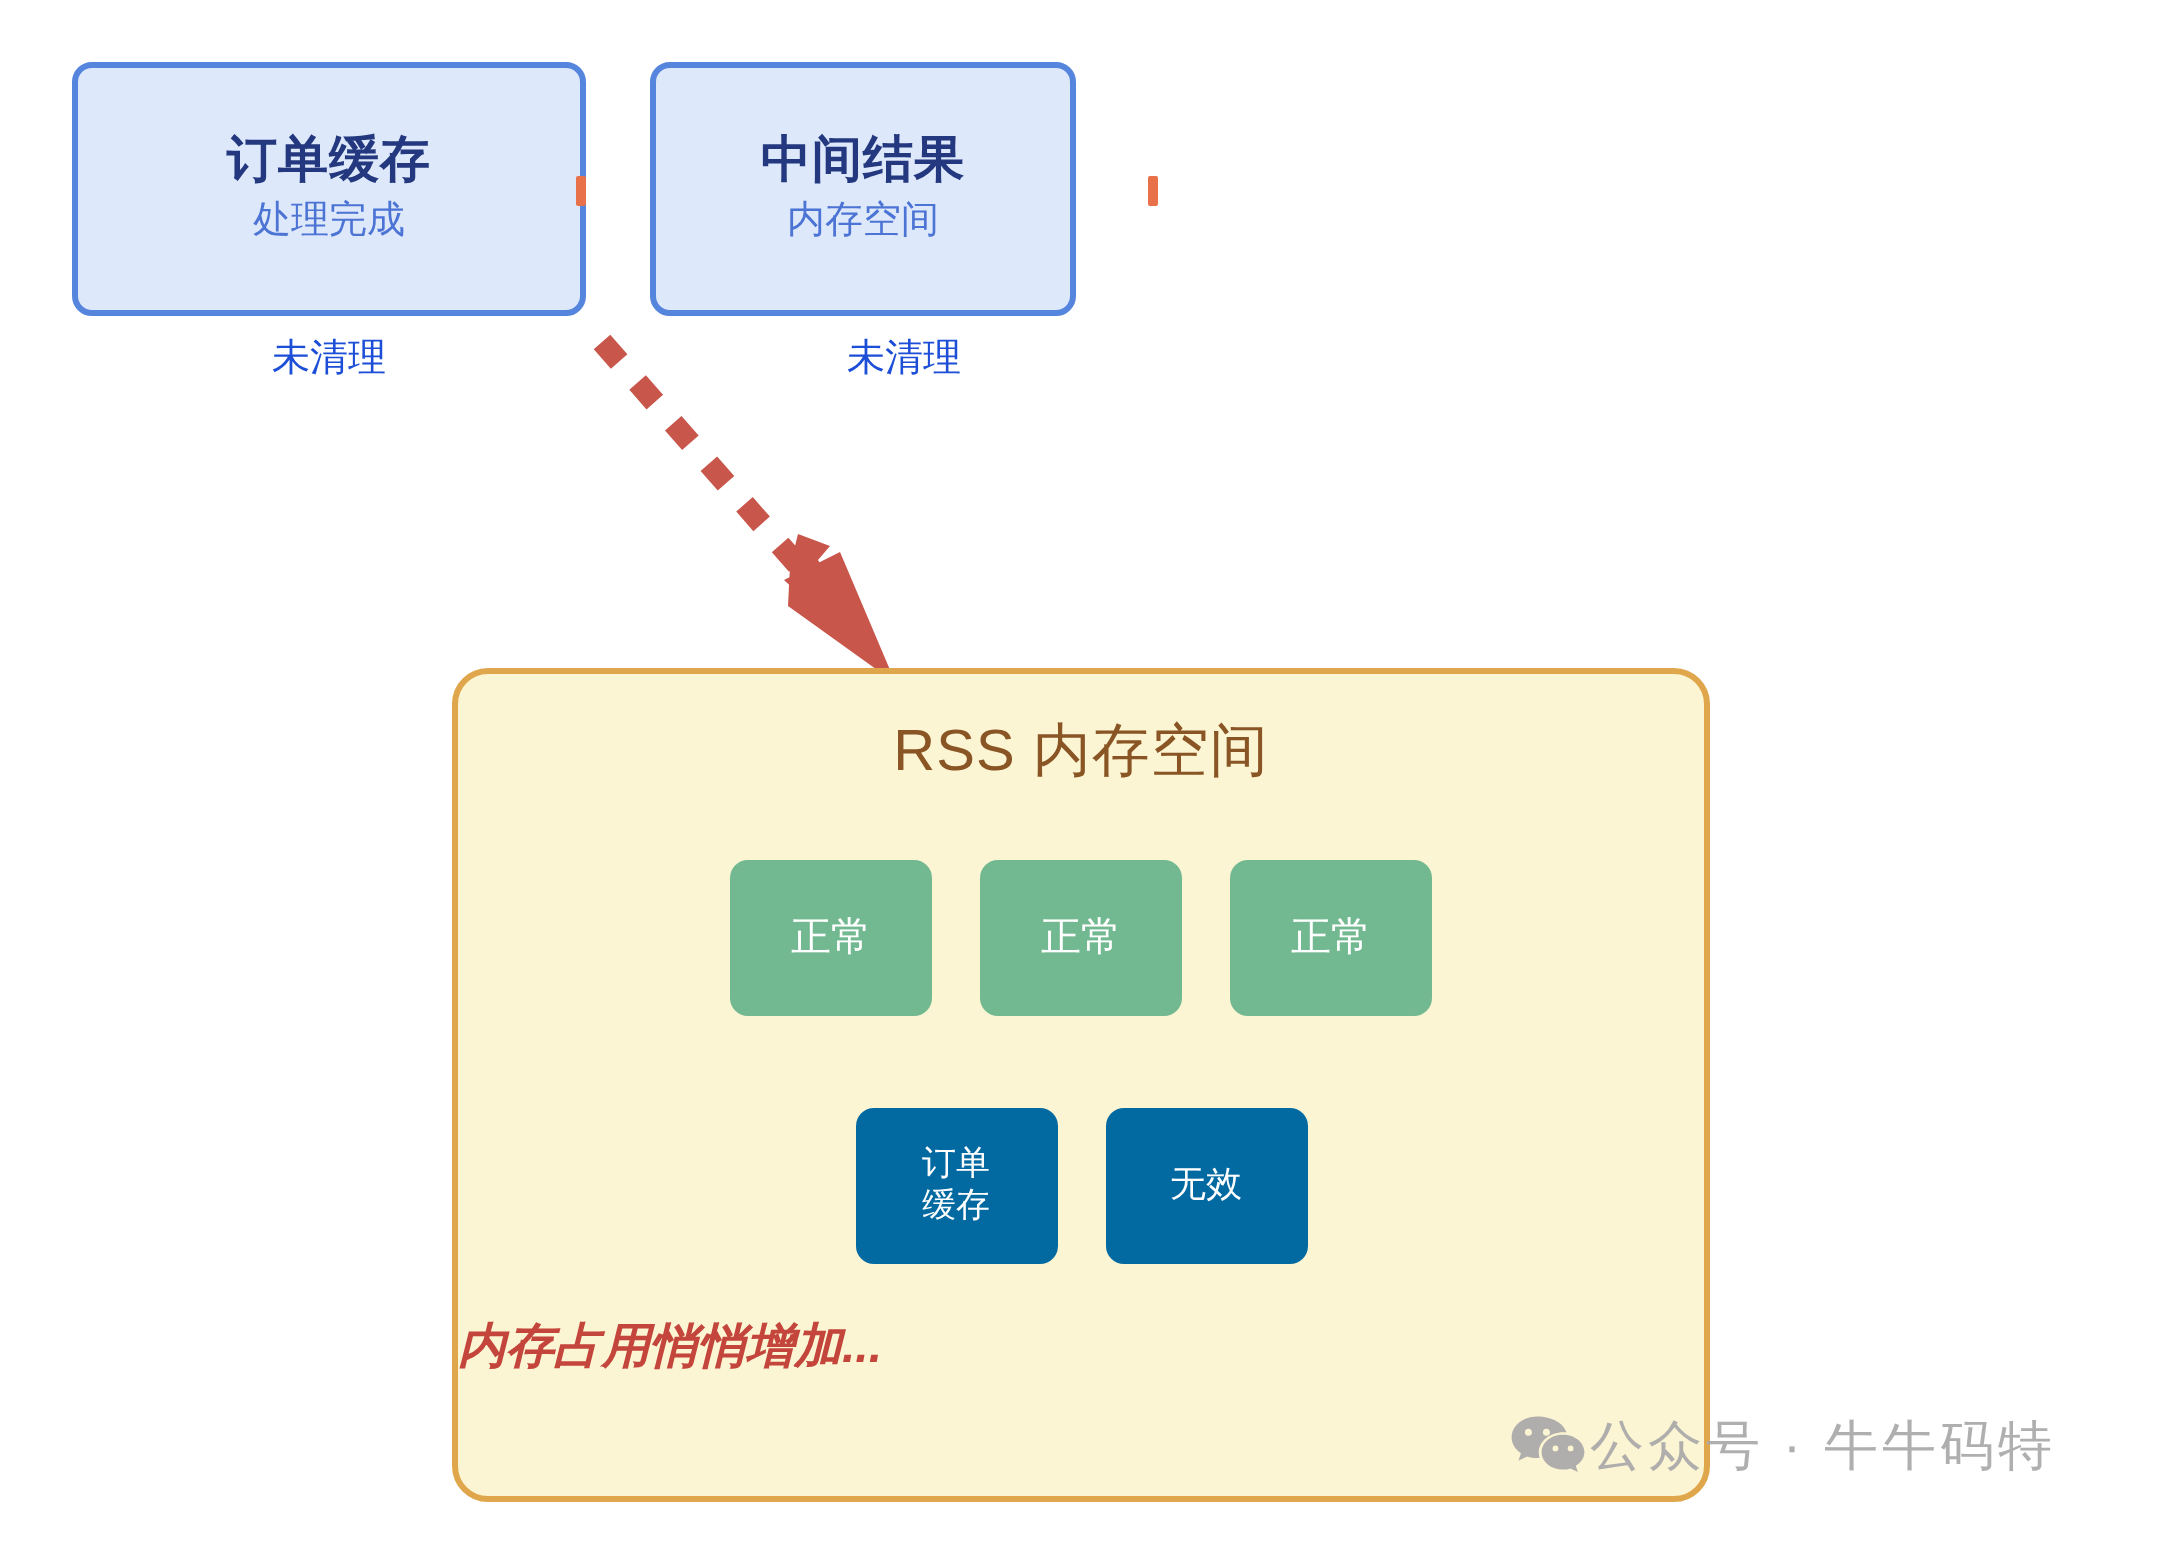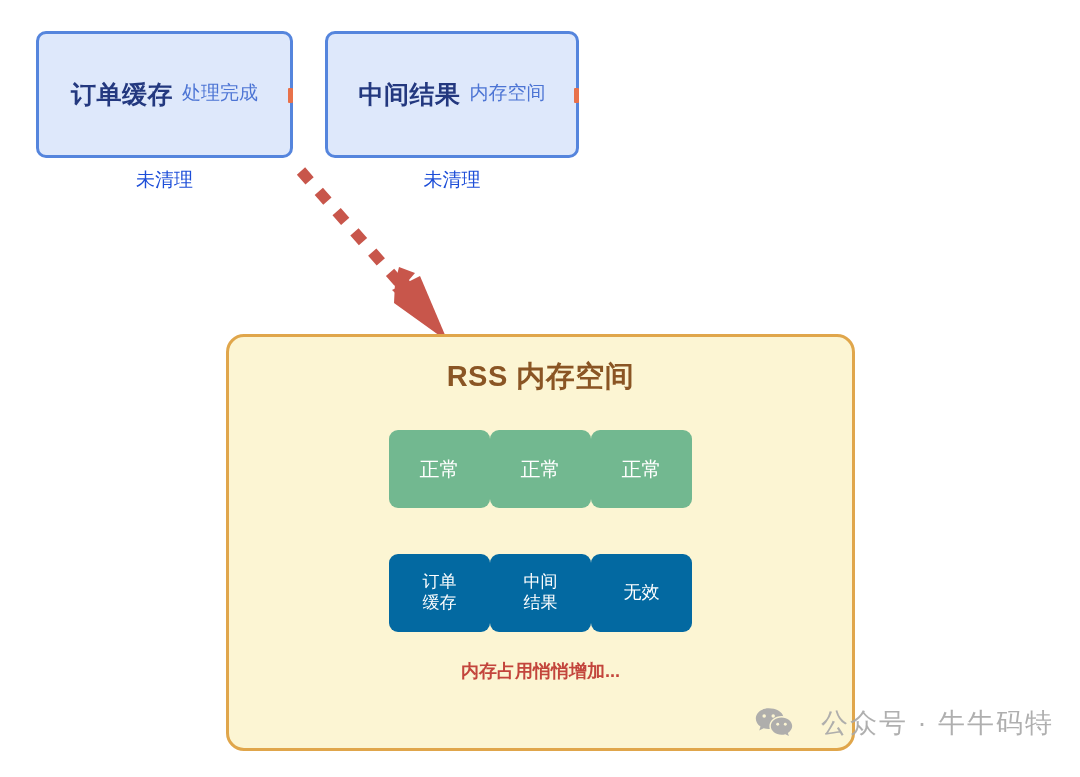--- a/index.html
+++ b/index.html
@@ -26,21 +26,21 @@
   }
 
   
   .src-box {
     position: absolute;
     box-sizing: border-box;
     background: #dee8fb;
     border: 3px solid #5585dd;
     border-radius: 10px;
     display: flex;
-    flex-direction: row;
+    flex-direction: column;
     align-items: center;
     justify-content: center;
     gap: 9px;
   }
   .src-box .src-title {
     font-size: 25px;
     font-weight: bold;
     color: #23387f;
     letter-spacing: 0.5px;
     line-height: 1;
@@ -91,32 +91,33 @@
     border: 3px solid #e0a64b;
     border-radius: 18px;
   }
   #rss-title {
     position: absolute;
     left: 0;
     top: 25px;
     width: 100%;
     text-align: center;
     font-size: 29px;
-    font-weight: bold;
+    font-weight: normal;
     color: #8a5524;
     letter-spacing: 0.5px;
     line-height: 1;
   }
 
   .slot-row {
     position: absolute;
     left: 0;
     width: 100%;
     display: flex;
     justify-content: center;
+    gap: 24px;
   }
   #row-normal { top: 93px; }
   #row-invalid { top: 217px; }
 
   .slot {
     box-sizing: border-box;
     width: 101px;
     height: 78px;
     border-radius: 9px;
     display: flex;
@@ -137,35 +138,35 @@
   }
   .slot.invalid.big {
     font-size: 18px;
   }
 
   #rss-note {
     position: absolute;
     left: 0;
     top: 325px;
     width: 100%;
-    text-align: center;
-    font-size: 18px;
+    font-size: 24px;
     font-weight: bold;
     color: #c3453c;
     line-height: 1;
+    font-style: italic;
   }
 
   
   #watermark {
     position: absolute;
     left: 755px;
     top: 707px;
     display: flex;
     align-items: center;
-    gap: 28px;
+    gap: 2px;
     opacity: 0.92;
   }
   #watermark .wm-text {
     font-size: 27px;
     color: #a9a9a9;
     letter-spacing: 2px;
     line-height: 1;
     white-space: nowrap;
   }
 </style>
@@ -174,21 +175,21 @@
 
 <div id="stage">
 
   <div class="src-box" id="src-box-0" style="left:36px; top:31px; width:257px; height:127px;">
     <div class="src-title">订单缓存</div>
     <div class="src-sub">处理完成</div>
   </div>
   <div class="stub" style="left:288px; top:88px;"></div>
   <div class="tag-uncleaned" style="left:36px; top:170px; width:257px;">未清理</div>
 
-  <div class="src-box" id="src-box-1" style="left:325px; top:31px; width:254px; height:127px;">
+  <div class="src-box" id="src-box-1" style="left:325px; top:31px; width:213px; height:127px;">
     <div class="src-title">中间结果</div>
     <div class="src-sub">内存空间</div>
   </div>
   <div class="stub" style="left:574px; top:88px;"></div>
   <div class="tag-uncleaned" style="left:325px; top:170px; width:254px;">未清理</div>
 
   <svg id="arrow-svg" viewBox="0 0 200 195">
     <line x1="21" y1="16" x2="143" y2="155" stroke="#c8564b" stroke-width="11" stroke-dasharray="13 14" stroke-linecap="butt"></line>
     <polygon points="114,148 167,186 129,125 135,118 119,112 115,128" fill="#c8564b"></polygon>
     <polygon points="112,135 168,187 140,121" fill="#c8564b"></polygon>
@@ -207,24 +208,20 @@
       </div>
       <div class="slot normal">
         <span>正常</span>
       </div>
     </div>
 
     <div class="slot-row" id="row-invalid">
       <div class="slot invalid">
         <span>订单</span>
         <span>缓存</span>
-      </div>
-      <div class="slot invalid">
-        <span>中间</span>
-        <span>结果</span>
       </div>
       <div class="slot invalid big">
         <span>无效</span>
       </div>
     </div>
 
     <div id="rss-note">内存占用悄悄增加...</div>
   </div>
 
   <div id="watermark">

